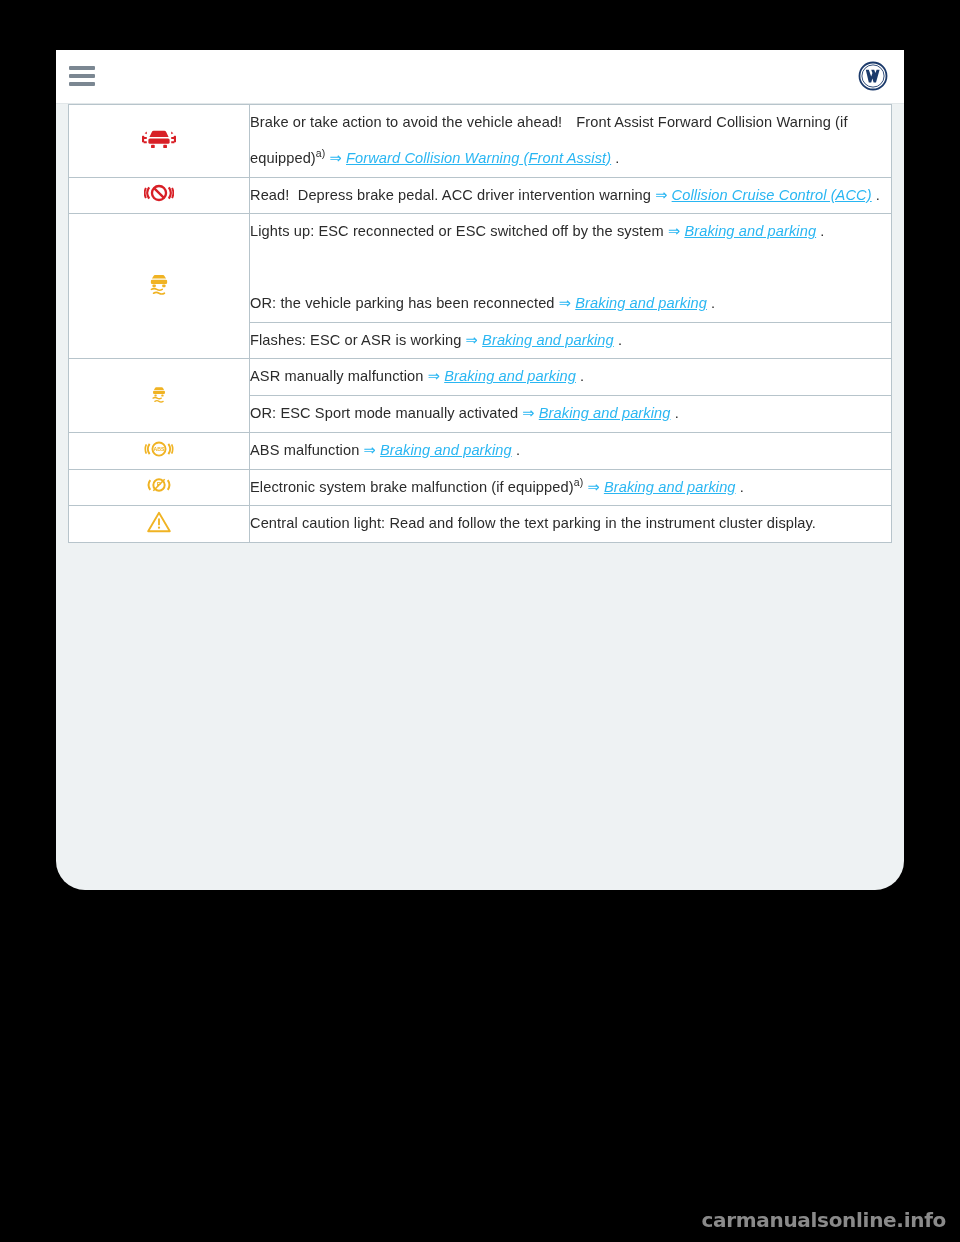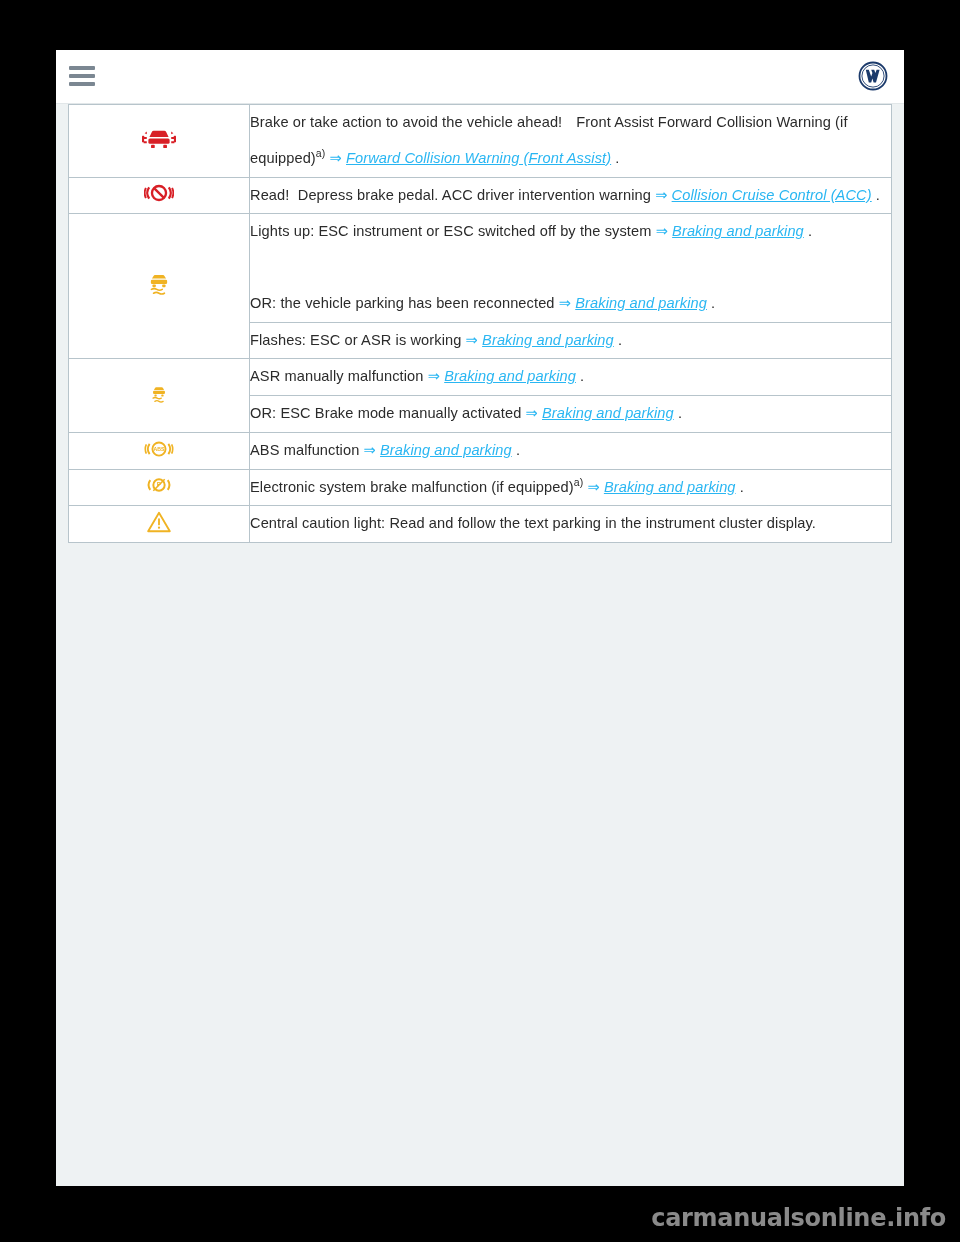--- a/index.html
+++ b/index.html
@@ -14,23 +14,24 @@
     font-family: "Liberation Sans", sans-serif;
     overflow: hidden;
   }
 
   
   #page-sheet {
     position: absolute;
     left: 56px;
     top: 50px;
     width: 848px;
-    height: 1136px;
+    height: 840px;
     background: #eef2f3;
     box-sizing: border-box;
+    border-radius: 29px;
   }
 
   
   #topbar {
     position: relative;
     height: 54px;
     background: #ffffff;
     border-bottom: 1px solid #e2e7e9;
     box-sizing: border-box;
   }
@@ -100,21 +101,21 @@
 
   
   .sym { display: inline-block; line-height: 0; }
 
   
   #watermark {
     position: absolute;
     right: 14px;
     bottom: 10px;
     font-family: "DejaVu Sans", sans-serif;
-    font-size: 24px;
+    font-size: 20px;
     font-weight: bold;
     color: #8a8a8a;
     letter-spacing: -0.3px;
   }
 </style>
 </head>
 <body>
 
 <div id="page-sheet">
 
@@ -167,40 +168,40 @@
           <td class="icon-cell" rowspan="2"><span class="sym"><svg xmlns="http://www.w3.org/2000/svg" viewBox="0 0 48 48" width="26" height="26">
         <g fill="#f0b323">
           <path d="M11 14 h26 l-3-5 a3 3 0 0 0 -2.6 -1.6 h-14.8 a3 3 0 0 0 -2.6 1.6 Z"></path>
           <rect x="9" y="16" width="30" height="8" rx="2.5"></rect>
           <rect x="12" y="25" width="6" height="5" rx="1.2"></rect>
           <rect x="30" y="25" width="6" height="5" rx="1.2"></rect>
           <path d="M10 34 q5 -3 10 0 q5 3 10 0" stroke="#f0b323" stroke-width="3" fill="none" stroke-linecap="round"></path>
           <path d="M14 41 q5 -3 10 0 q5 3 10 0" stroke="#f0b323" stroke-width="3" fill="none" stroke-linecap="round"></path>
         </g>
       </svg></span></td>
-          <td class="text-cell"><span>Lights up: ESC instrument or ESC switched off by the system</span> <span class="arrow">⇒</span> <a class="xref" href="#">Braking and parking</a> <span>.</span><span><br></span><span><br></span><span>OR: the vehicle parking has been reconnected</span> <span class="arrow">⇒</span> <a class="xref" href="#">Braking and parking</a> <span>.</span></td>
+          <td class="text-cell"><span>Lights up: ESC reconnected or ESC switched off by the system</span> <span class="arrow">⇒</span> <a class="xref" href="#">Braking and parking</a> <span>.</span><span><br></span><span><br></span><span>OR: the vehicle parking has been reconnected</span> <span class="arrow">⇒</span> <a class="xref" href="#">Braking and parking</a> <span>.</span></td>
         </tr>
         <tr>
           <td class="text-cell"><span>Flashes: ESC or ASR is working</span> <span class="arrow">⇒</span> <a class="xref" href="#">Braking and parking</a> <span>.</span></td>
         </tr>
         <tr>
           <td class="icon-cell" rowspan="2"><span class="sym"><svg xmlns="http://www.w3.org/2000/svg" viewBox="0 0 48 48" width="22" height="22">
         <g fill="#f0b323">
           <path d="M13 15 h22 l-2.6-4.4 a3 3 0 0 0 -2.4 -1.4 h-12 a3 3 0 0 0 -2.4 1.4 Z"></path>
           <rect x="11" y="17" width="26" height="7" rx="2.2"></rect>
           <rect x="14" y="25" width="5" height="4.4" rx="1"></rect>
           <rect x="29" y="25" width="5" height="4.4" rx="1"></rect>
           <path d="M11 33 q4.5 -2.8 9 0 q4.5 2.8 9 0" stroke="#f0b323" stroke-width="2.8" fill="none" stroke-linecap="round"></path>
           <path d="M15 40 q4.5 -2.8 9 0 q4.5 2.8 9 0" stroke="#f0b323" stroke-width="2.8" fill="none" stroke-linecap="round"></path>
         </g>
       </svg></span></td>
           <td class="text-cell"><span>ASR manually malfunction</span> <span class="arrow">⇒</span> <a class="xref" href="#">Braking and parking</a> <span>.</span></td>
         </tr>
         <tr>
-          <td class="text-cell indented"><span>OR: ESC Brake mode manually activated</span> <span class="arrow">⇒</span> <a class="xref" href="#">Braking and parking</a> <span>.</span></td>
+          <td class="text-cell indented"><span>OR: ESC Sport mode manually activated</span> <span class="arrow">⇒</span> <a class="xref" href="#">Braking and parking</a> <span>.</span></td>
         </tr>
         <tr>
           <td class="icon-cell" rowspan="1"><span class="sym"><svg xmlns="http://www.w3.org/2000/svg" viewBox="0 0 64 48" width="30" height="24">
         <g fill="none" stroke="#f0b323" stroke-width="4">
           <circle cx="32" cy="24" r="14"></circle>
           <path d="M12 13 a19 19 0 0 0 0 22"></path>
           <path d="M52 13 a19 19 0 0 1 0 22"></path>
           <path d="M5 14 a24 24 0 0 0 0 20" stroke-width="3.4"></path>
           <path d="M59 14 a24 24 0 0 1 0 20" stroke-width="3.4"></path>
         </g>

